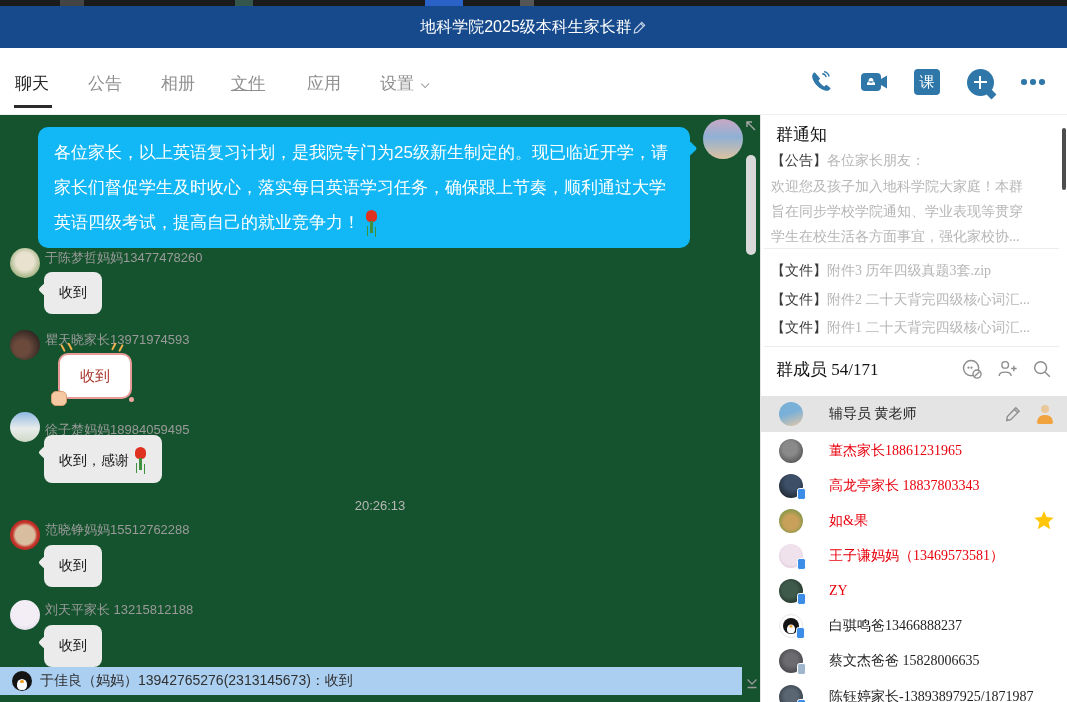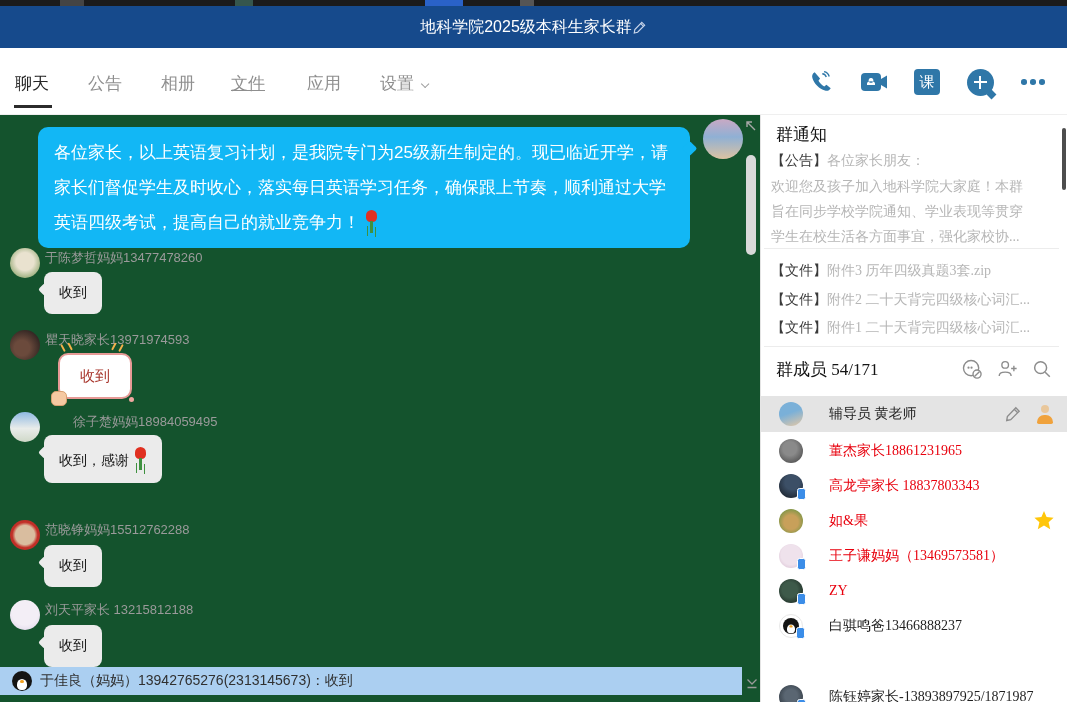--- a/index.html
+++ b/index.html
@@ -183,23 +183,24 @@
     <div class="msg-name" style="top:216px;">瞿天晓家长13971974593</div>
     <div class="sticker" style="top:238px;">
       <span class="spark tl"></span>
       <span class="spark tr"></span>
       <span>收到</span>
       <span class="fist"></span>
       <span class="stk-dot"></span>
     </div>
 
     <div class="avatar msg-av av3" style="top:297px;"></div>
-    <div class="msg-name" style="top:298px;margin-left:28px;">徐子楚妈妈18984059495</div>
+    <div class="msg-name" style="top:306px;">徐子楚妈妈18984059495</div>
     <div class="bub" style="top:320px;"><span>收到，感谢</span><span class="rose"></span></div>
 
+    <div class="timestamp">20:26:13</div>
 
     <div class="avatar msg-av av4" style="top:405px;"></div>
     <div class="msg-name" style="top:406px;">范晓铮妈妈15512762288</div>
     <div class="bub" style="top:430px;"><span>收到</span></div>
 
     <div class="avatar msg-av av5" style="top:485px;"></div>
     <div class="msg-name" style="top:486px;">刘天平家长 13215812188</div>
     <div class="bub" style="top:510px;"><span>收到</span></div>
 
     <div class="notice-bar">
@@ -304,20 +305,26 @@
         </span>
       <span class="m-name red">ZY</span>
     </div>
     <div class="m-row" style="top:493px;">
       <span class="m-av ma6">
           <span class="penguin"></span>
           <span class="phone-badge"></span>
         </span>
       <span class="m-name">白骐鸣爸13466888237</span>
     </div>
+    <div class="m-row" style="top:528px;">
+      <span class="m-av ma7">
+          <span class="phone-badge" style="background:#9fb6cc;"></span>
+        </span>
+      <span class="m-name">蔡文杰爸爸 15828006635</span>
+    </div>
     <div class="m-row" style="top:564px;">
       <span class="m-av ma8">
           <span class="phone-badge"></span>
         </span>
       <span class="m-name">陈钰婷家长-13893897925/1871987</span>
     </div>
   </div>
 
 </div>
 

